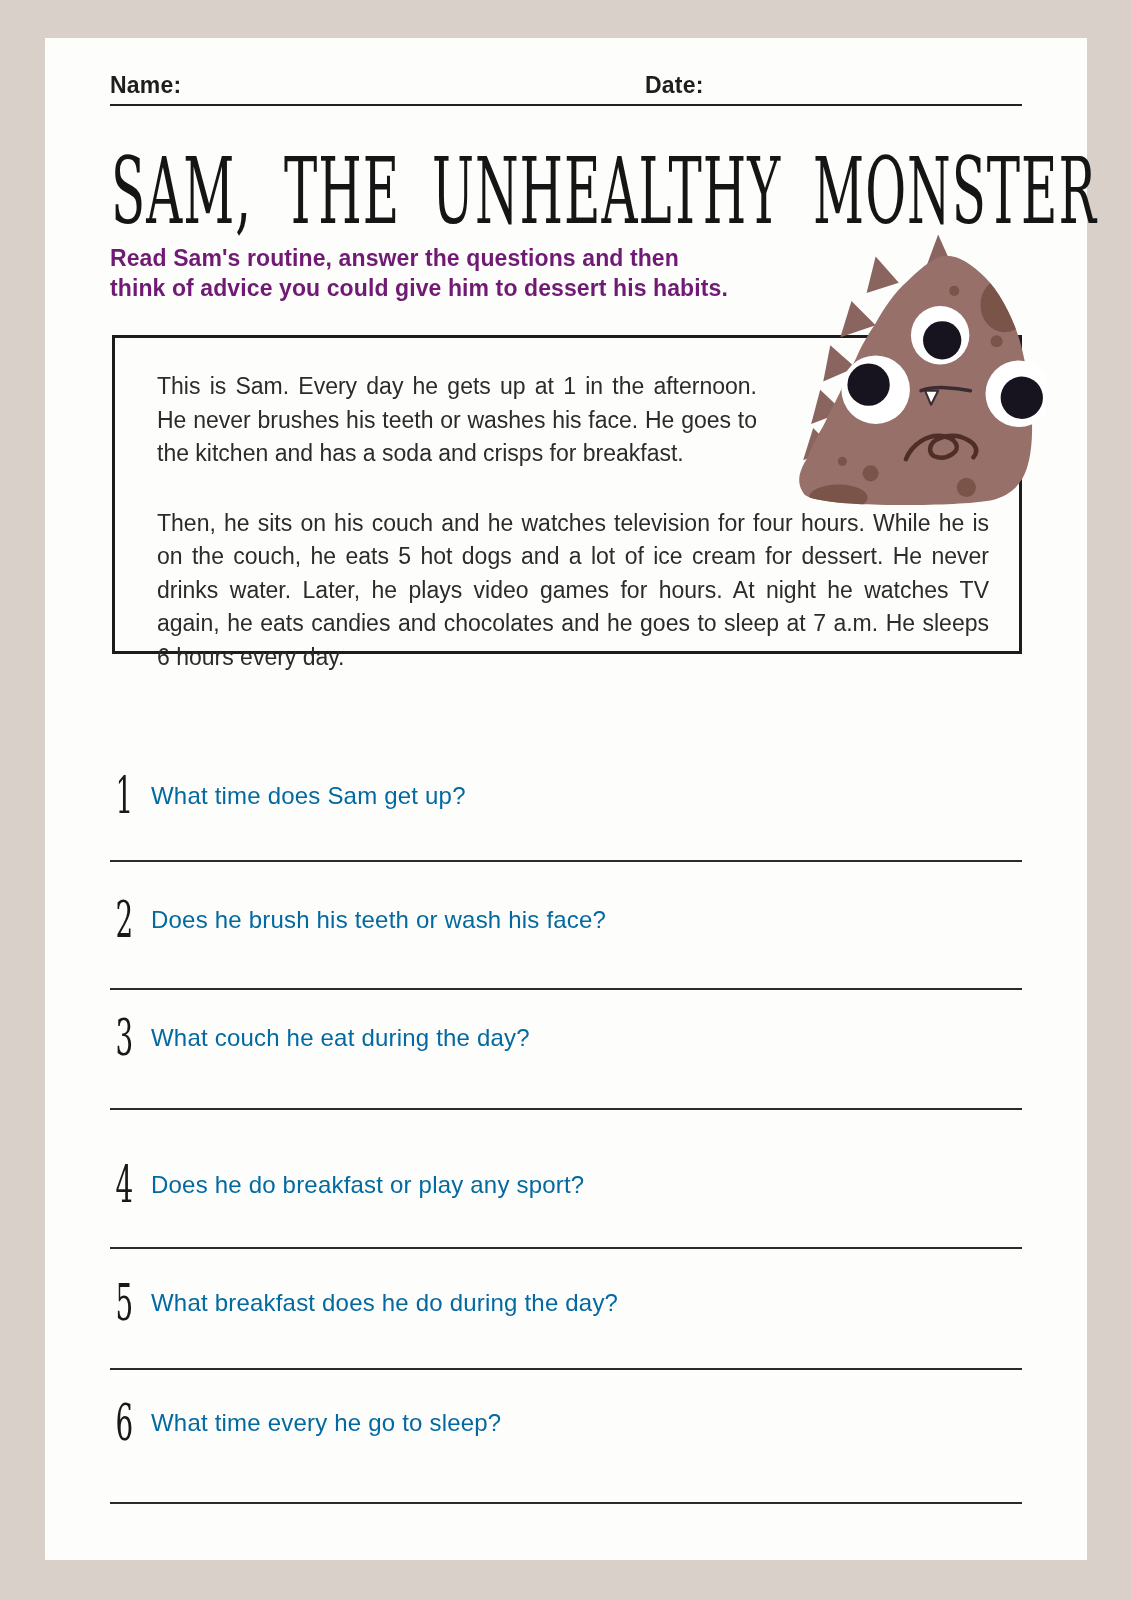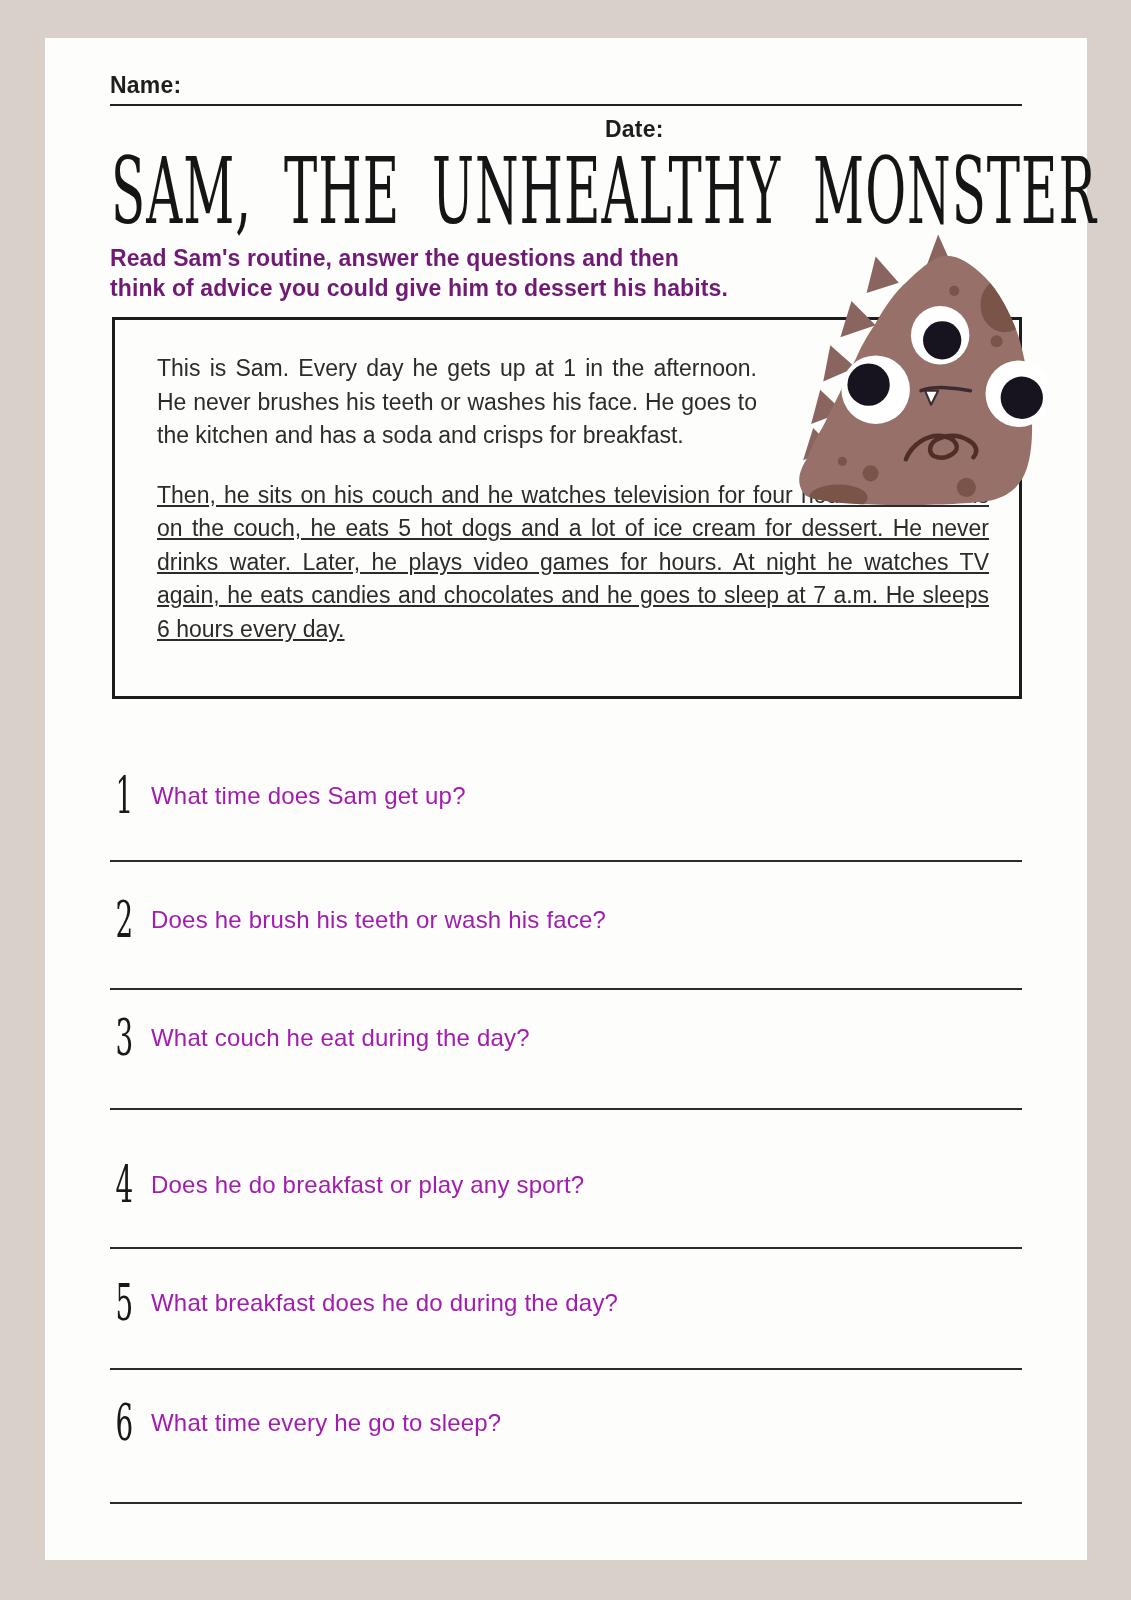--- a/index.html
+++ b/index.html
@@ -16,72 +16,72 @@
     width:1042px; height:1522px;
     background:#fdfdfb;
   }
   
   .hdr-label {
     position:absolute; top:34px;
     font-size:23px; font-weight:700; color:#1e1e1e;
     letter-spacing:0.2px;
   }
   .hdr-name { left:65px; }
-  .hdr-date { left:560px;margin-top:44px; }
+  .hdr-date { left:600px; }
   .hdr-rule {
     position:absolute; left:65px; top:66px; width:912px;
     border-top:2px solid #222;
   }
   
   .title {
     position:absolute; left:66px; top:100px;
     font-family:"DejaVu Serif", serif;
     font-size:86px; font-weight:400; color:#151515;
     white-space:nowrap; letter-spacing:0.02em; word-spacing:0.30em;
     transform:scale(0.58,1.06); transform-origin:left top;
   }
   
   .instructions {
     position:absolute; left:65px; top:205px;
     font-size:23px; font-weight:700; color:#701a75;
     line-height:30px; letter-spacing:0.1px;
   }
   
   .passage-box {
-    position:absolute; left:67px; top:279px;
-    width:910px; height:382px;
+    position:absolute; left:67px; top:297px;
+    width:910px; height:319px;
     border:3px solid #1c1c1c;
     background:transparent;
     padding:32px 24px 30px 42px;
     z-index:1;
   }
   .passage-box p {
     font-size:23px; line-height:33.5px; color:#2b2b2b;
     text-align:justify;
   }
   .para1 { margin-right:238px; }
-  .para2 { margin-top:26px; margin-right:6px;text-decoration:underline; }
+  .para2 { margin-top:36px; margin-right:6px; }
   
   .monster {
     position:absolute; left:748px; top:190px;
     width:254px; height:280px; z-index:2;
   }
   
   .question {
     position:absolute; left:65px; height:48px;
     display:flex; align-items:center; gap:15px;
   }
   .q-num {
     font-family:"DejaVu Serif", serif;
     font-size:48px; color:#191919; line-height:48px;
     display:inline-block; width:26px; text-align:center;
     transform:scale(0.58,1.05); transform-origin:center;
   }
   .q-text {
-    font-size:24px; color:#a21caf; letter-spacing:0.2px;
+    font-size:24px; color:#0369a1; letter-spacing:0.2px;
     padding-top:2px;
   }
   .answer-line {
     position:absolute; left:65px; width:912px;
     border-top:2.5px solid #2b2b2b;
   }
   .q1 { top:733px; }  .l1 { top:822px; }
   .q2 { top:857px; }  .l2 { top:950px; }
   .q3 { top:975px; }  .l3 { top:1070px; }
   .q4 { top:1122px; } .l4 { top:1209px; }

